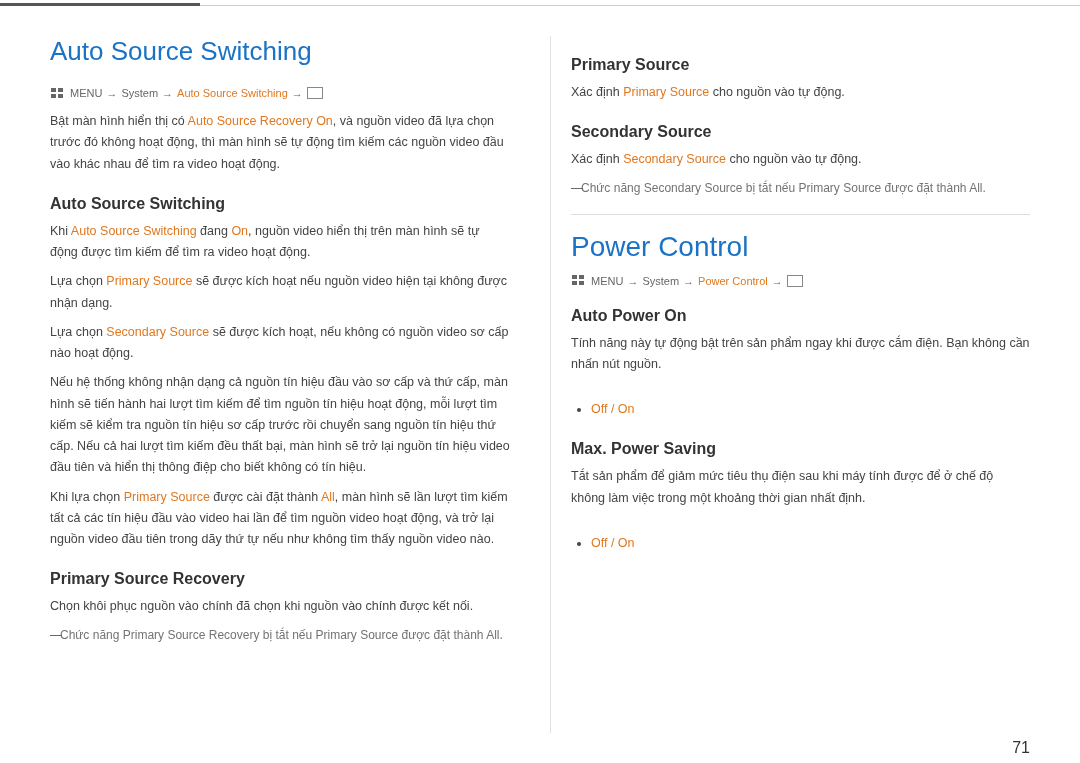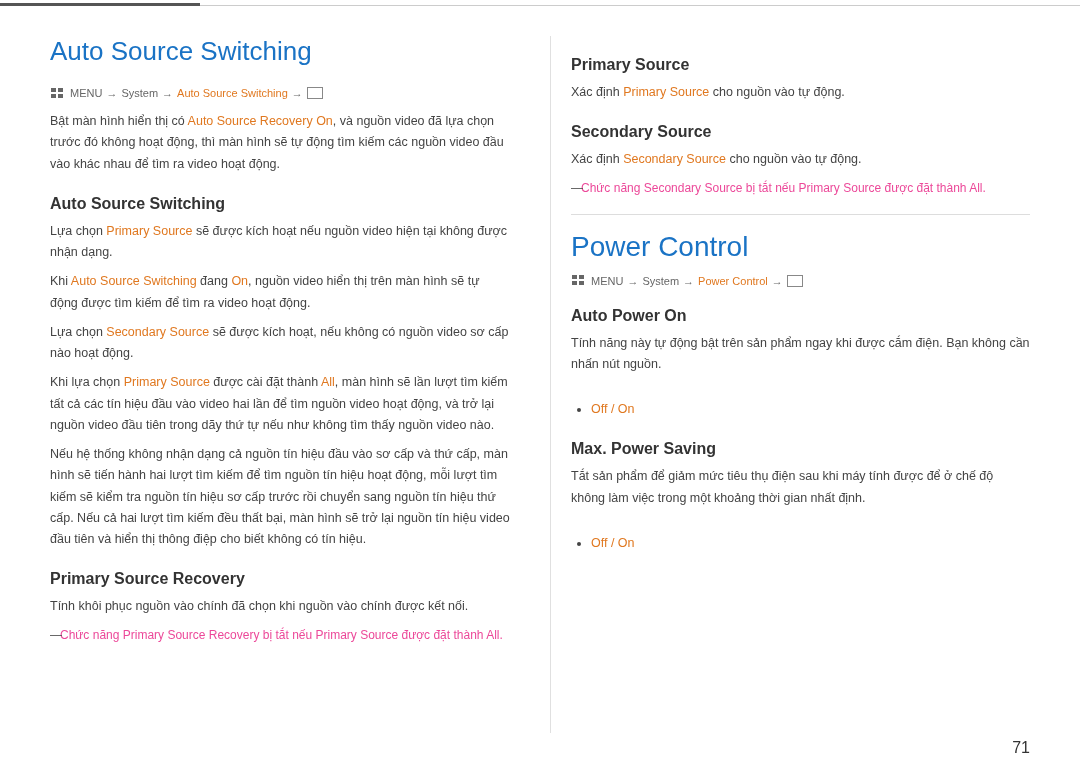--- a/index.html
+++ b/index.html
@@ -111,21 +111,21 @@
       line-height: 1.7;
       margin-bottom: 8px;
     }
 
     .body-text .orange {
       color: #e07820;
     }
 
     .note-line {
       font-size: 12px;
-      color: #ec4899;
+      color: #737373;
       line-height: 1.6;
       margin-top: 6px;
       padding-left: 10px;
       position: relative;
     }
 
     .note-line::before {
       content: '—';
       position: absolute;
       left: 0;
@@ -210,38 +210,38 @@
         <span style="display:inline-block;border:1px solid #888;width:16px;height:12px;vertical-align:middle;"></span>
       </div>
 
       <p class="body-text">
         Bật màn hình hiển thị có <span class="orange">Auto Source Recovery On</span>, và nguồn video đã lựa chọn trước đó không hoạt động, thì màn hình sẽ tự động tìm kiếm các nguồn video đầu vào khác nhau để tìm ra video hoạt động.
       </p>
 
       <h2 class="section-title-black">Auto Source Switching</h2>
 
       <p class="body-text">
+        Khi <span class="orange">Auto Source Switching</span> đang <span class="orange">On</span>, nguồn video hiển thị trên màn hình sẽ tự động được tìm kiếm để tìm ra video hoạt động.
+      </p>
+      <p class="body-text">
         Lựa chọn <span class="orange">Primary Source</span> sẽ được kích hoạt nếu nguồn video hiện tại không được nhận dạng.
       </p>
       <p class="body-text">
-        Khi <span class="orange">Auto Source Switching</span> đang <span class="orange">On</span>, nguồn video hiển thị trên màn hình sẽ tự động được tìm kiếm để tìm ra video hoạt động.
-      </p>
-      <p class="body-text">
         Lựa chọn <span class="orange">Secondary Source</span> sẽ được kích hoạt, nếu không có nguồn video sơ cấp nào hoạt động.
       </p>
       <p class="body-text">
+        Nếu hệ thống không nhận dạng cả nguồn tín hiệu đầu vào sơ cấp và thứ cấp, màn hình sẽ tiến hành hai lượt tìm kiếm để tìm nguồn tín hiệu hoạt động, mỗi lượt tìm kiếm sẽ kiểm tra nguồn tín hiệu sơ cấp trước rồi chuyển sang nguồn tín hiệu thứ cấp. Nếu cả hai lượt tìm kiếm đều thất bại, màn hình sẽ trở lại nguồn tín hiệu video đầu tiên và hiển thị thông điệp cho biết không có tín hiệu.
+      </p>
+      <p class="body-text">
         Khi lựa chọn <span class="orange">Primary Source</span> được cài đặt thành <span class="orange">All</span>, màn hình sẽ lần lượt tìm kiếm tất cả các tín hiệu đầu vào video hai lần để tìm nguồn video hoạt động, và trở lại nguồn video đầu tiên trong dãy thứ tự nếu như không tìm thấy nguồn video nào.
       </p>
-      <p class="body-text">
-        Nếu hệ thống không nhận dạng cả nguồn tín hiệu đầu vào sơ cấp và thứ cấp, màn hình sẽ tiến hành hai lượt tìm kiếm để tìm nguồn tín hiệu hoạt động, mỗi lượt tìm kiếm sẽ kiểm tra nguồn tín hiệu sơ cấp trước rồi chuyển sang nguồn tín hiệu thứ cấp. Nếu cả hai lượt tìm kiếm đều thất bại, màn hình sẽ trở lại nguồn tín hiệu video đầu tiên và hiển thị thông điệp cho biết không có tín hiệu.
-      </p>
 
       <h2 class="section-title-black">Primary Source Recovery</h2>
 
-      <p class="body-text">Tính khôi phục nguồn vào chính đã chọn khi nguồn vào chính được kết nối.</p>
+      <p class="body-text">Chọn khôi phục nguồn vào chính đã chọn khi nguồn vào chính được kết nối.</p>
 
       <p class="note-line">
         Chức năng <span class="orange">Primary Source Recovery</span> bị tắt nếu <span class="orange">Primary Source</span> được đặt thành <span class="orange">All</span>.
       </p>
     </div>
 
     <div class="right-column">
 
       <h2 class="section-title-black">Primary Source</h2>
       <p class="body-text">

